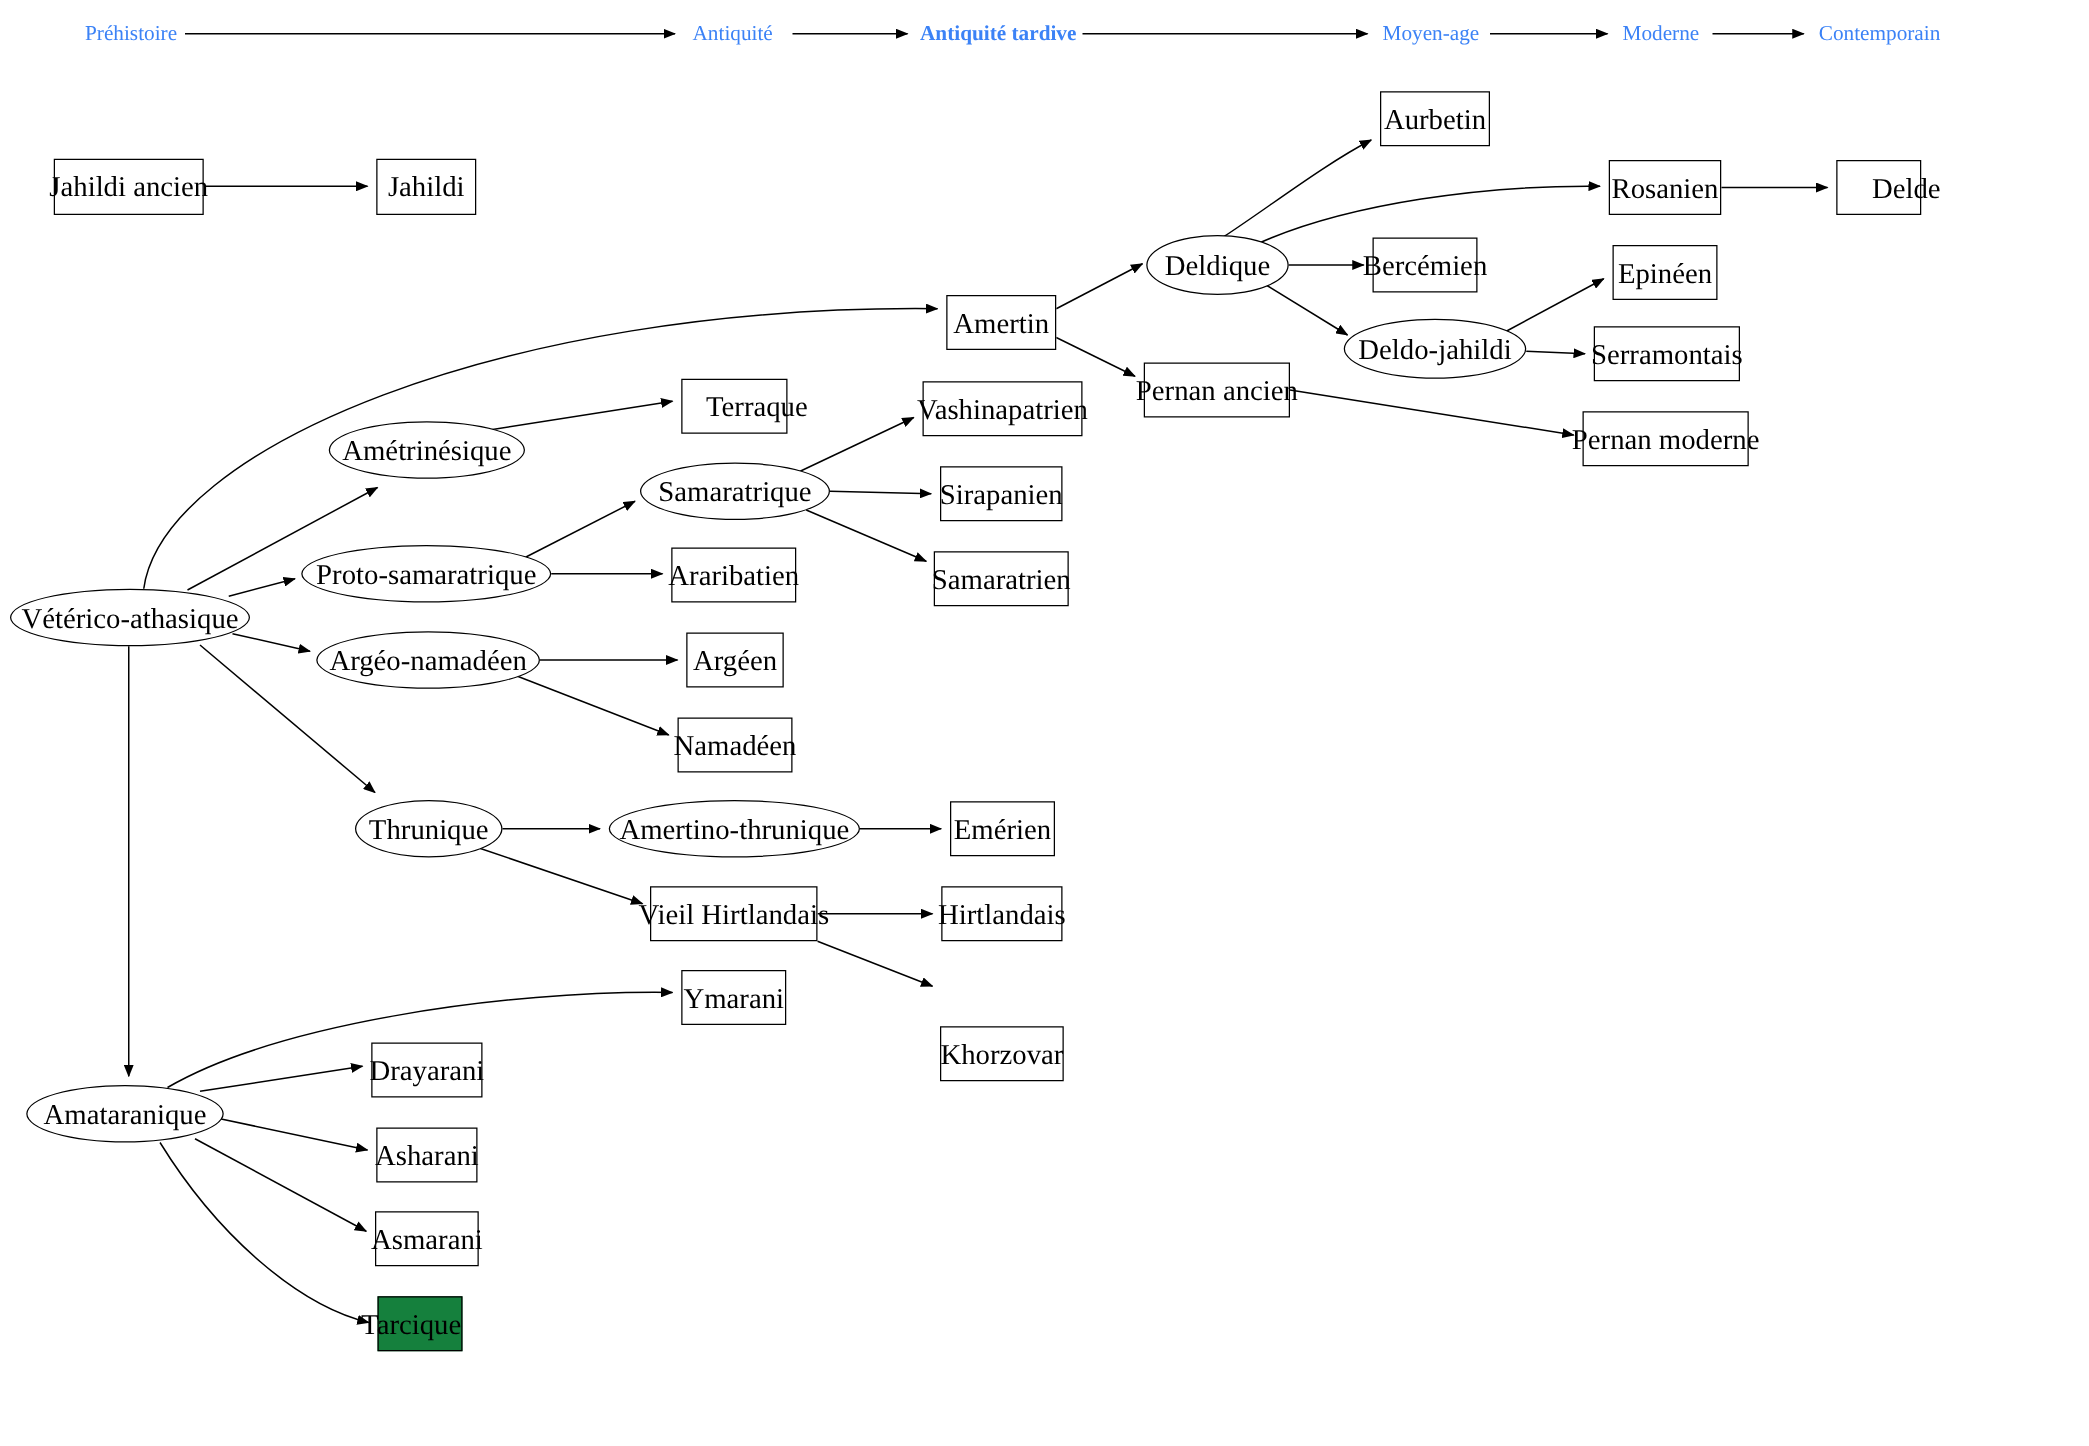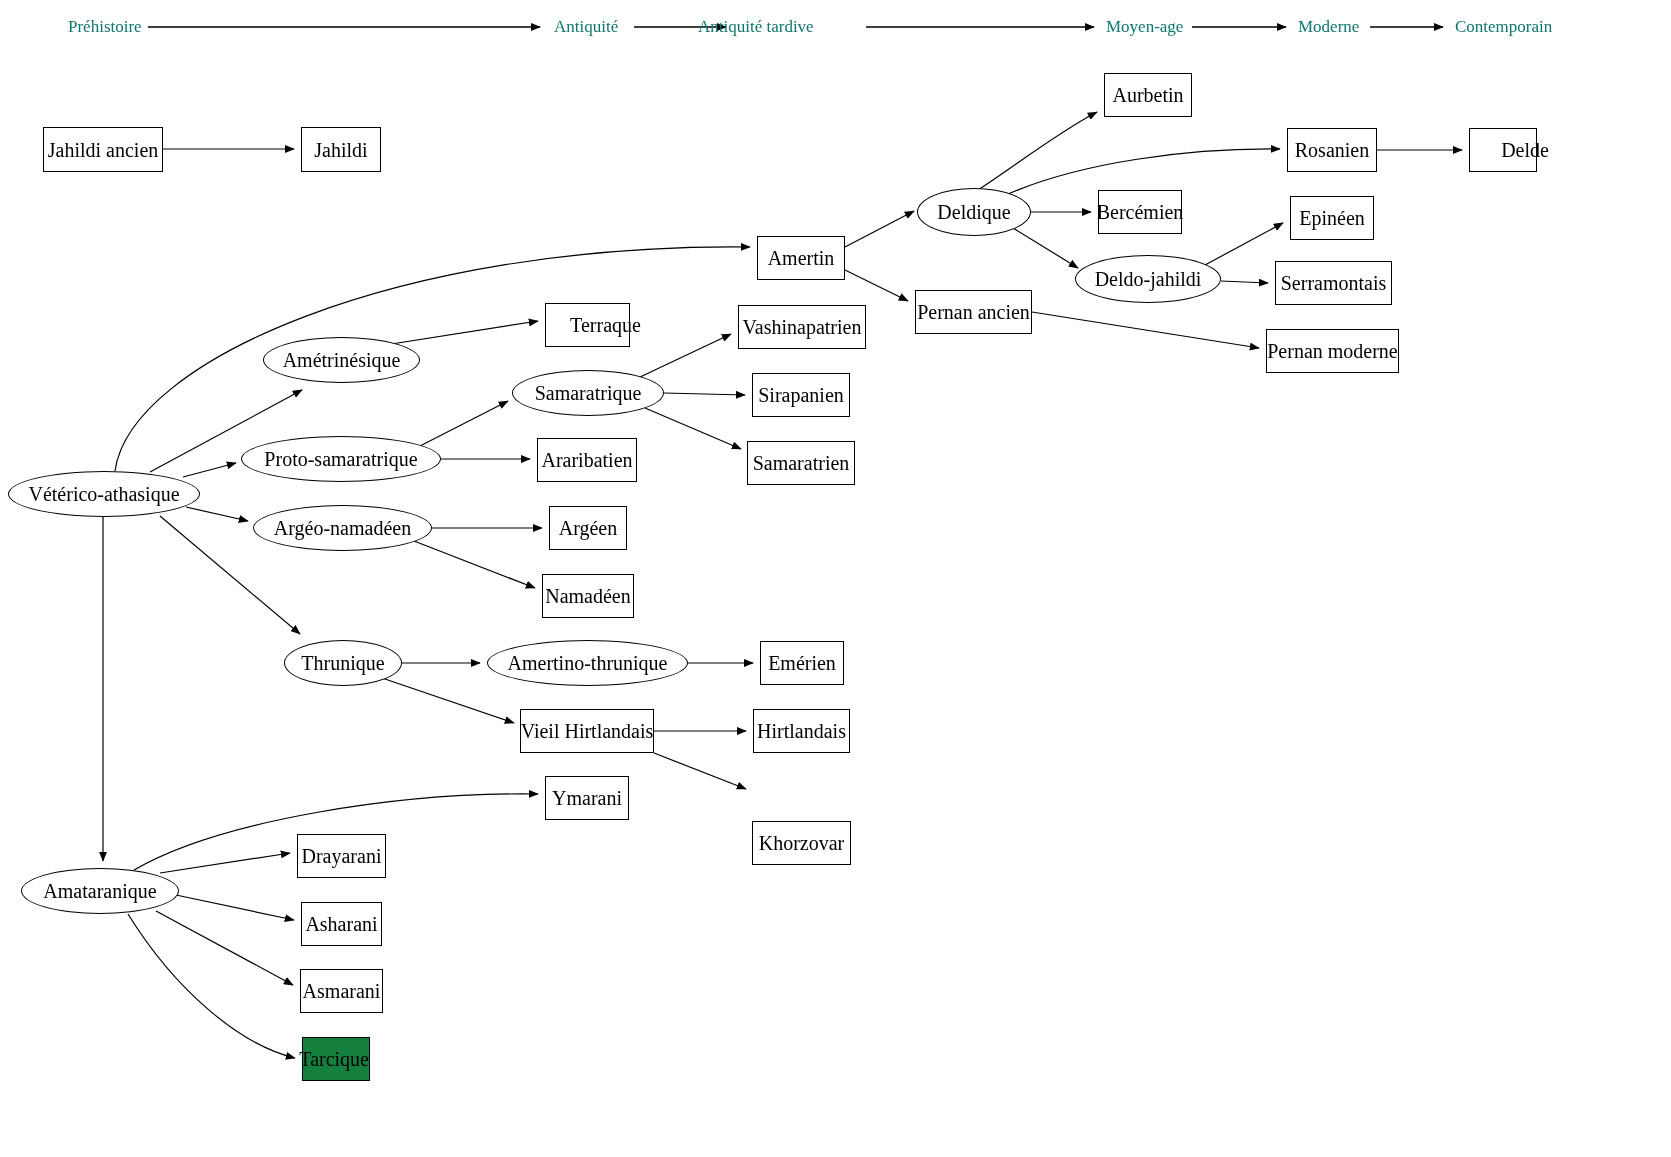--- a/index.html
+++ b/index.html
@@ -21,32 +21,32 @@
     position: absolute;
     left: 0;
     top: 0;
     width: 1671px;
     height: 1157px;
     pointer-events: none;
   }
   .timeline-label {
     position: absolute;
     font-size: 17px;
-    color: #0f766e;
+    color: #3b82f6;
     white-space: nowrap;
     line-height: 1;
     text-align: right;
   }
   .node {
     position: absolute;
     box-sizing: border-box;
     background: #ffffff;
     border: 1.1px solid #000000;
     color: #000000;
-    font-size: 20px;
+    font-size: 23px;
     display: flex;
     align-items: center;
     justify-content: center;
     text-align: center;
     white-space: nowrap;
     line-height: 1;
   }
   .node.box {
     border-radius: 0;
   }
@@ -107,21 +107,21 @@
         <path d="M160,873 L290,853" fill="none" stroke="#000000" stroke-width="1.2" marker-end="url(#arrow)"></path>
         <path d="M176,895 L294,920" fill="none" stroke="#000000" stroke-width="1.2" marker-end="url(#arrow)"></path>
         <path d="M156,911 L293,985" fill="none" stroke="#000000" stroke-width="1.2" marker-end="url(#arrow)"></path>
         <path d="M128,914 C175,990 240,1045 295,1058" fill="none" stroke="#000000" stroke-width="1.2" marker-end="url(#arrow)"></path>
       </g>
   </svg>
 
   <div id="timeline-layer">
       <div class="timeline-label" style="left: 68px; top: 18px;">Préhistoire</div>
       <div class="timeline-label" style="left: 554px; top: 18px;">Antiquité</div>
-      <div class="timeline-label" style="left: 698px; top: 18px;">Antiquité tardive</div>
+      <div class="timeline-label" style="left: 736px; top: 18px; font-weight: bold;">Antiquité tardive</div>
       <div class="timeline-label" style="left: 1106px; top: 18px;">Moyen-age</div>
       <div class="timeline-label" style="left: 1298px; top: 18px;">Moderne</div>
       <div class="timeline-label" style="left: 1455px; top: 18px;">Contemporain</div>
     </div>
   <div id="node-layer">
       <div class="node box" style="left: 43px; top: 127px; width: 120px; height: 45px; background: rgb(255, 255, 255);">
         <span>Jahildi ancien</span>
       </div>
       <div class="node box" style="left: 301px; top: 127px; width: 80px; height: 45px; background: rgb(255, 255, 255);">
         <span>Jahildi</span>

